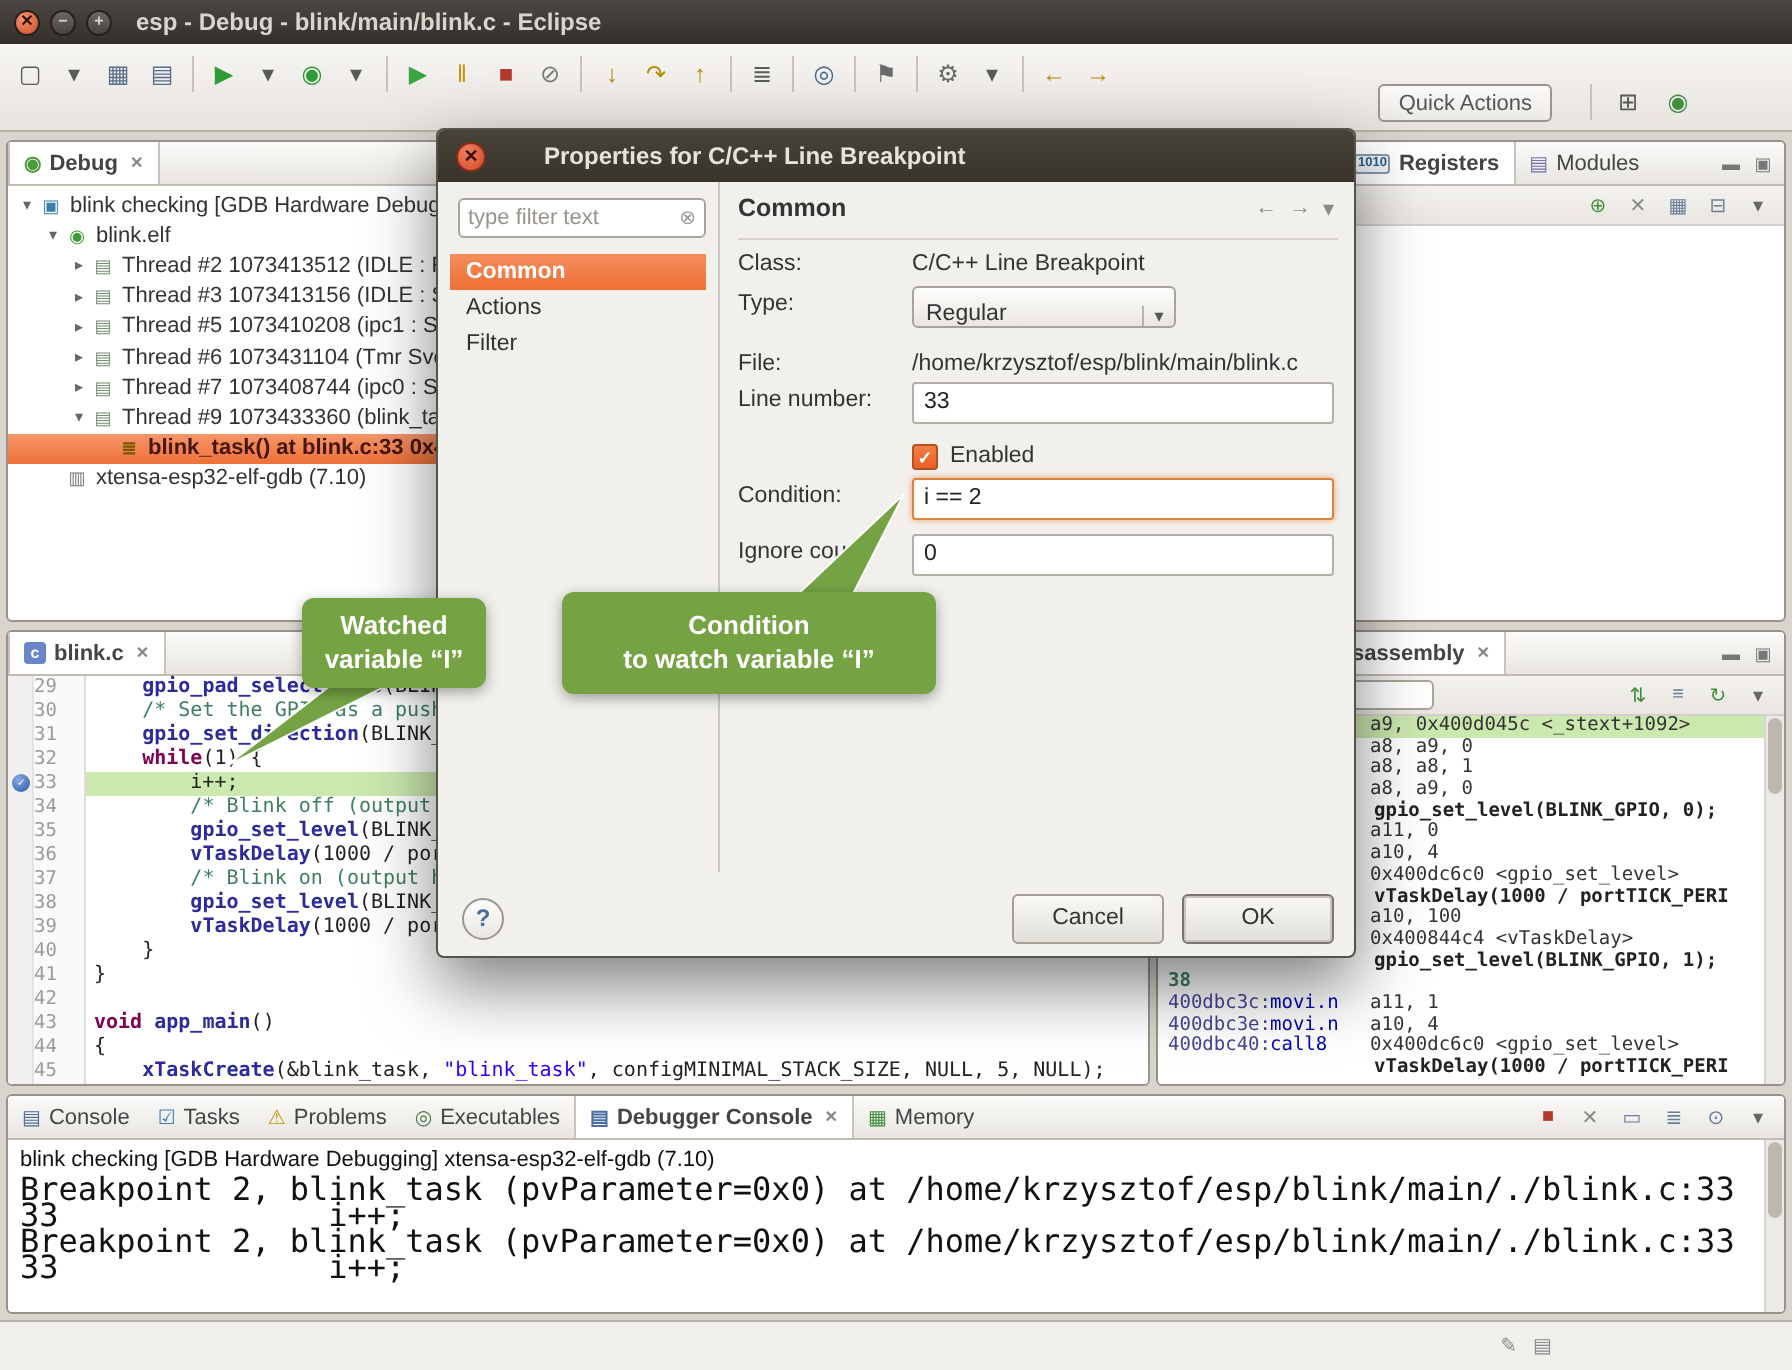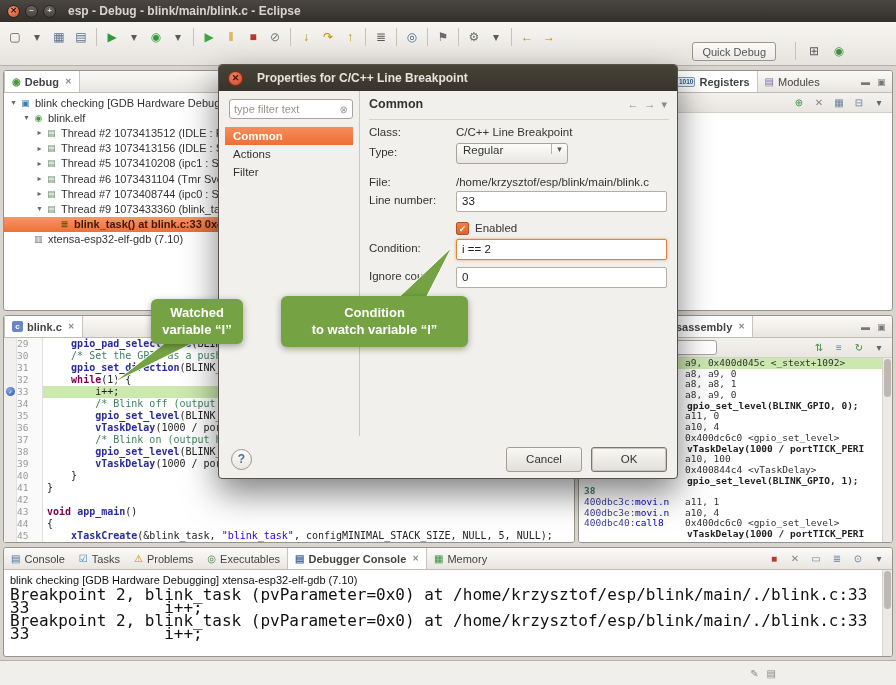--- a/index.html
+++ b/index.html
@@ -111,42 +111,42 @@
   .sb-icons{position:absolute;right:120px;display:flex;gap:8px;font-size:10px;color:#8a8a8a}
 
   
   .dialog{position:absolute;left:218px;top:64px;width:460px;height:415px;background:#f2f0ec;
     border:1px solid #56524c;border-radius:4px;box-shadow:0 14px 34px rgba(0,0,0,.5);z-index:30}
   .dlg-title{height:26px;background:linear-gradient(#474337,#38342c);border-radius:3px 3px 0 0;
     display:flex;align-items:center;color:#e6e3dd;font-size:12px;font-weight:bold}
   .dlg-close{width:15px;height:15px;border-radius:50%;margin-left:9px;
     background:radial-gradient(circle at 35% 30%,#f0805f,#d0492a);border:1px solid #8d2b13;
     color:#3a0f05;font-size:9px;line-height:13px;text-align:center}
-  .dlg-title-text{margin-left:14px}
+  .dlg-title-text{margin-left:29px}
   .dlg-body{position:relative;height:389px}
   .dlg-filter{position:absolute;left:10px;top:8px;width:124px;height:20px;background:#fff;
     border:1px solid #a9a49c;border-radius:3px;display:flex;align-items:center;padding:0 4px;
     font-size:11px;color:#98948c}
   .dlg-filter .clr{margin-left:auto;color:#999;font-size:10px}
   .dnav-list{position:absolute;left:6px;top:36px;width:128px}
   .dnav{height:18px;line-height:18px;padding-left:8px;font-size:11.5px;color:#333}
   .dnav.sel{background:linear-gradient(#f58d5c,#ee6f35);color:#fff;font-weight:bold}
   .dlg-vline{position:absolute;left:140px;top:0;height:345px;border-left:1px solid #ccc8c1}
   .dlg-head{position:absolute;left:150px;right:10px;top:6px;display:flex;align-items:center}
   .dlg-head-title{font-size:12.5px;font-weight:bold;color:#333}
   .dlg-head-icons{margin-left:auto;display:flex;gap:6px;color:#8a8a8a;font-size:11px}
   .dlg-hline{position:absolute;left:150px;right:8px;top:28px;border-top:1px solid #d7d3cc}
   .frow{position:absolute;left:150px;right:10px;height:22px}
   .flabel{position:absolute;left:0;top:3px;font-size:11.5px;color:#333}
   .fplain{position:absolute;left:87px;top:3px;font-size:11.5px;color:#333}
   .finput{position:absolute;left:87px;right:0;height:21px;background:#fff;border:1px solid #b3aea6;
     border-radius:2px;font-size:11.5px;color:#222;line-height:19px;padding:0 5px}
   .finput.focused{border-color:#e0823e;box-shadow:0 0 3px rgba(232,124,52,.7)}
-  .combo{position:absolute;left:87px;width:112px;height:21px;border:1px solid #a8a39b;border-radius:3px;
-    background:linear-gradient(#fdfdfc,#e9e6e1);display:flex;align-items:flex-start;font-size:11.5px;color:#333}
+  .combo{position:absolute;left:87px;width:132px;height:21px;border:1px solid #a8a39b;border-radius:3px;
+    background:linear-gradient(#fdfdfc,#e9e6e1);display:flex;align-items:flex-end;font-size:11.5px;color:#333}
   .combo-text{padding-left:6px;flex:1}
   .combo-arrow{width:16px;text-align:center;border-left:1px solid #b7b2aa;color:#555;font-size:9px}
   .checkbox{position:absolute;left:87px;top:3px;width:13px;height:13px;border-radius:2px;
     background:linear-gradient(#f37e45,#e9602a);border:1px solid #b5511f;color:#fff;font-size:9px;
     line-height:12px;text-align:center;font-weight:bold}
   .cblabel{position:absolute;left:106px;top:3px;font-size:11.5px;color:#333}
   .dlg-help{position:absolute;left:12px;top:358px;width:21px;height:21px;border-radius:50%;
     border:1px solid #9a958d;background:linear-gradient(#fdfdfc,#e9e6e1);color:#4a6f9e;
     font-size:12px;font-weight:bold;text-align:center;line-height:19px}
   .dlg-btn{position:absolute;top:356px;width:76px;height:25px;border:1px solid #a39e96;border-radius:3px;
@@ -198,21 +198,21 @@
       <span class="tbicon" style="color: rgb(68, 101, 140);">◎</span>
       <span class="tbsep"></span>
       <span class="tbicon" style="color: rgb(106, 106, 106);">⚑</span>
       <span class="tbsep"></span>
       <span class="tbicon" style="color: rgb(106, 106, 106);">⚙</span>
       <span class="tbicon" style="color: rgb(90, 90, 90);">▾</span>
       <span class="tbsep"></span>
       <span class="tbicon" style="color: rgb(185, 140, 0);">←</span>
       <span class="tbicon" style="color: rgb(185, 140, 0);">→</span>
     </div>
-  <div class="quick-access">Quick Debug</div>
+  <div class="quick-access">Quick Actions</div>
   <div class="persp">
       <span class="persp-sep"></span>
       <span class="tbicon" style="color: rgb(90, 90, 90);">⊞</span>
       <span class="tbicon" style="color: rgb(63, 143, 63);">◉</span>
     </div>
 </div>
 
 <div class="panel" id="debug-panel">
   <div class="tabbar">
     <div class="tab active">

